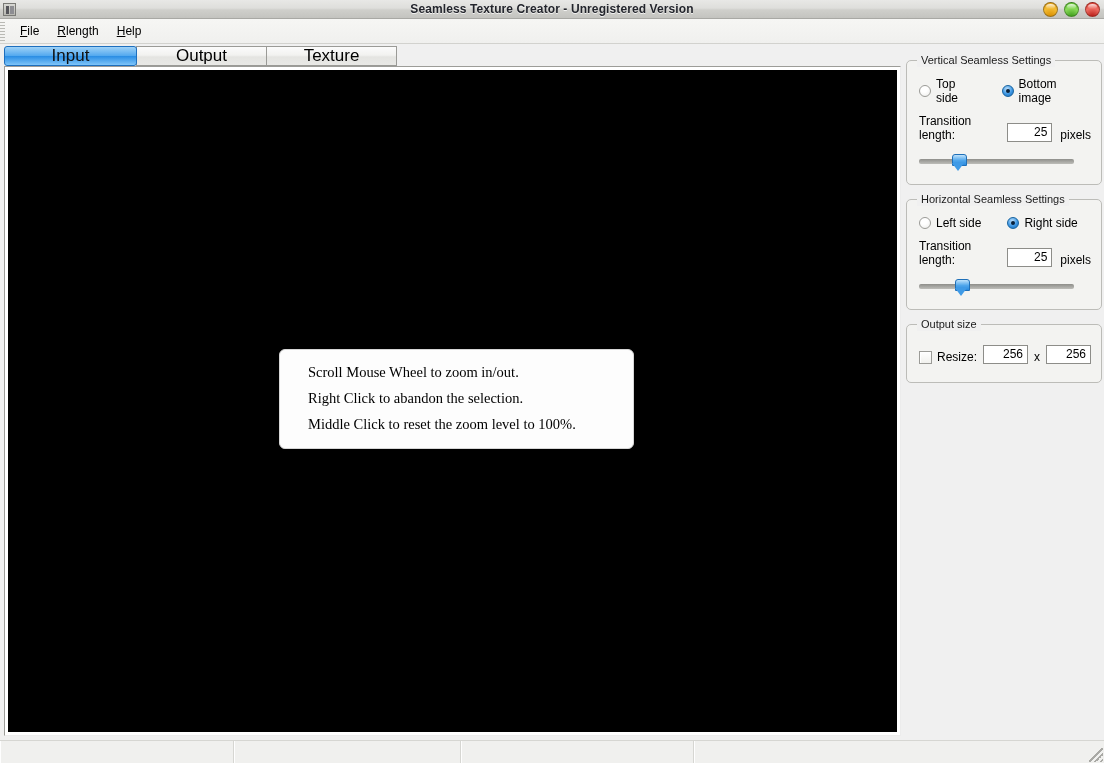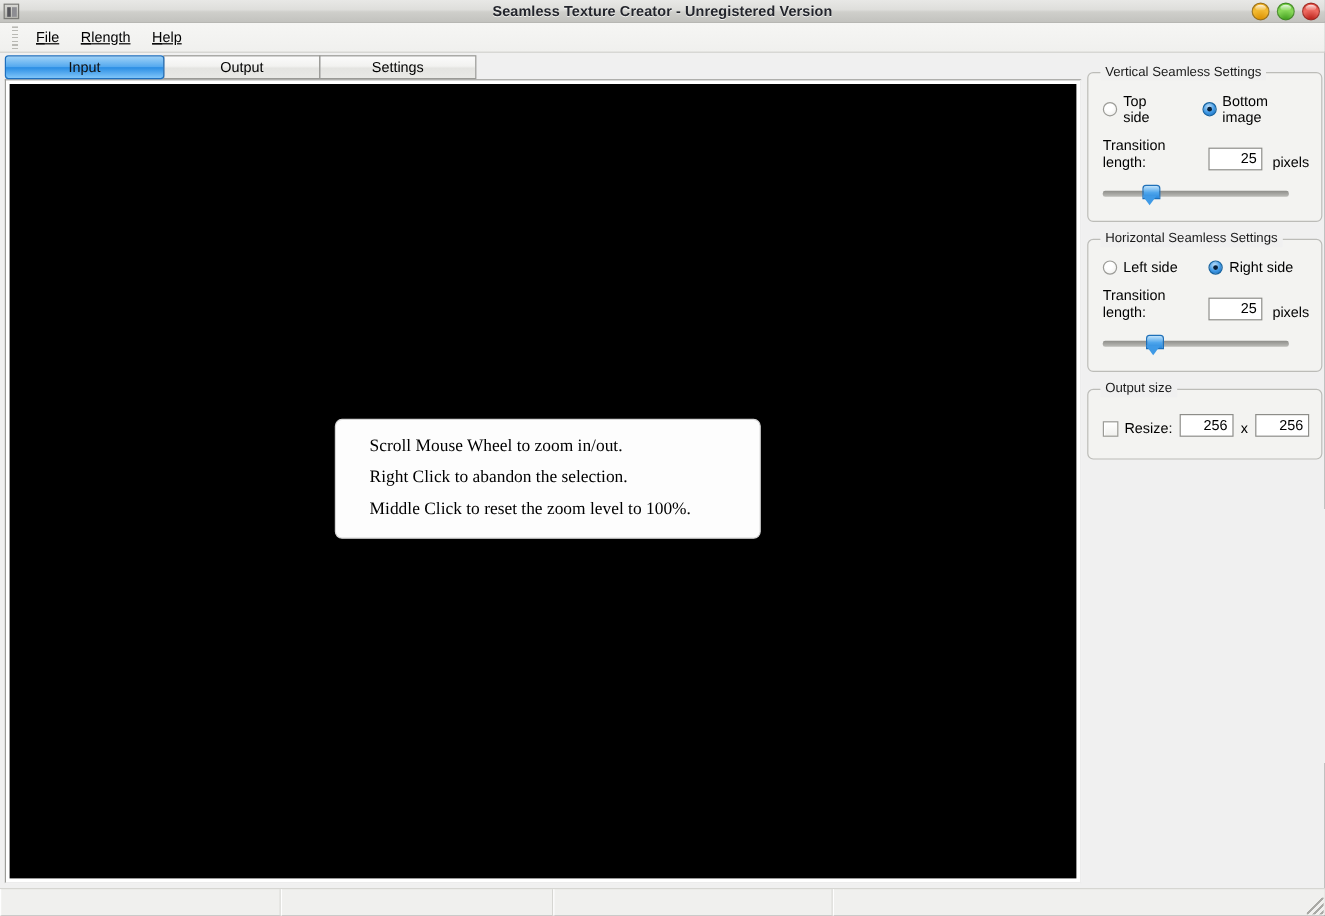--- a/index.html
+++ b/index.html
@@ -59,42 +59,41 @@
   .wbtn.min  { background: radial-gradient(circle at 50% 115%, #d98f00 10%, #f3bb33 60%, #e8a415 100%); }
   .wbtn.max  { background: radial-gradient(circle at 50% 115%, #3f9d1c 10%, #8ada5a 60%, #62c433 100%); border-color: rgba(40,90,25,.55);}
   .wbtn.close{ background: radial-gradient(circle at 50% 115%, #b81f18 10%, #ef6c62 60%, #dc4034 100%); border-color: rgba(110,25,20,.55);}
 
   
   #menubar {
     height: 25px;
     background: linear-gradient(to bottom,#f6f6f4 0%, #f0f0ee 100%);
     border-bottom: 1px solid #d2d2ce;
     display: flex; align-items: center;
-    padding-left: 10px;
-    text-decoration: underline;
+    padding-left: 0;
   }
   #menu-grip {
     width: 5px; height: 19px; flex: none; margin-right: 6px;
     background-image: repeating-linear-gradient(to bottom,
        #b9b9b4 0px, #b9b9b4 1px, transparent 1px, transparent 3px);
   }
   .menu-item {
     padding: 3px 9px; font-size: 12px; line-height: 13px;
     cursor: default; white-space: nowrap;
   }
   .menu-item u { text-decoration: underline; }
 
   
   #tabstrip {
     position: absolute; left: 4px; top: 46px;
     display: flex; align-items: flex-end; height: 20px;
   }
   .tab {
     height: 20px; line-height: 18px; text-align: center;
-    font-size: 12px; padding: 0 10px;
+    font-size: 17px; padding: 0 10px;
     border: 1px solid #9a9a96;
     background: linear-gradient(to bottom,#fbfbfb 0%, #f2f2f0 45%, #e4e4e1 55%, #e9e9e6 100%);
     margin-right: -1px; cursor: default;
     overflow: hidden; text-overflow: ellipsis; white-space: nowrap;
   }
   .tab.t-input   { width: 133px; }
   .tab.t-output  { width: 131px; }
   .tab.t-preview { width: 131px; }
   .tab.active {
     background: linear-gradient(to bottom,#9fd2f7 0%, #54a9ef 48%, #2b8ee4 52%, #7fc5f9 100%);
@@ -318,21 +317,21 @@
     <u>R</u><span>length</span>
   </div>
   <div class="menu-item">
     <u>H</u><span>elp</span>
   </div>
 </div>
 
 <div id="tabstrip">
   <div class="tab t-input active">Input</div>
   <div class="tab t-output">Output</div>
-  <div class="tab t-preview">Settings</div>
+  <div class="tab t-preview">Texture</div>
 </div>
 
 <div id="canvas-frame">
   <div id="canvas">
 
     <div id="hintbox">
       <div class="hint-line">
         <span class="hint-indent"></span>
         <span>Scroll Mouse Wheel to zoom in/out.</span>
       </div>

